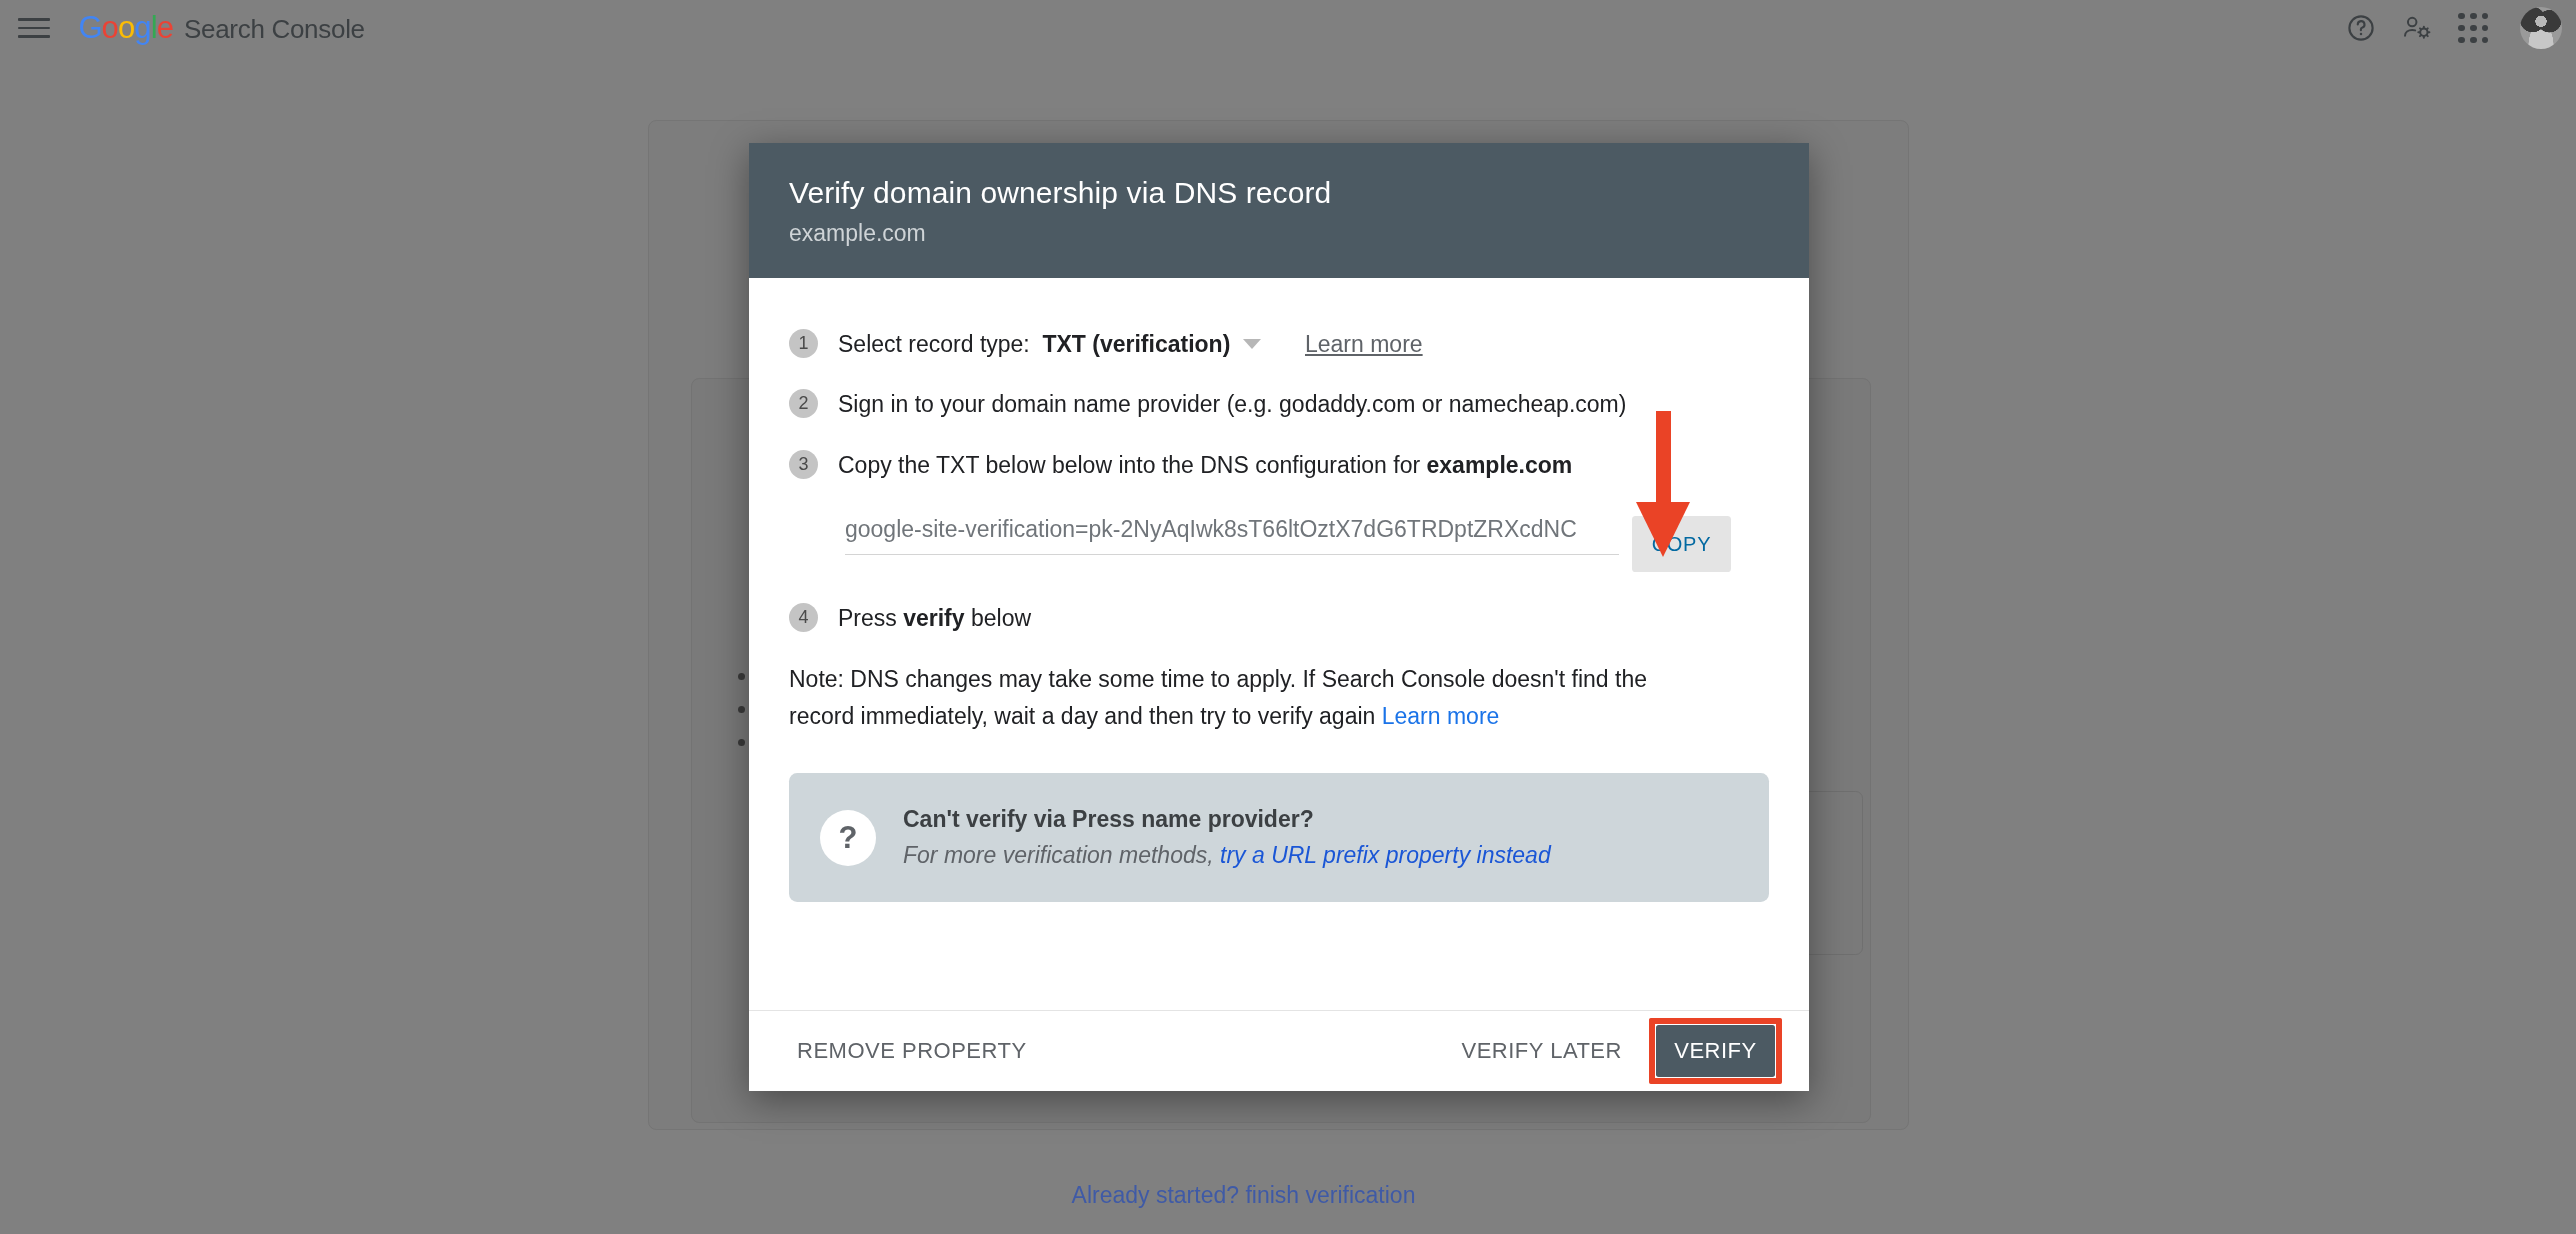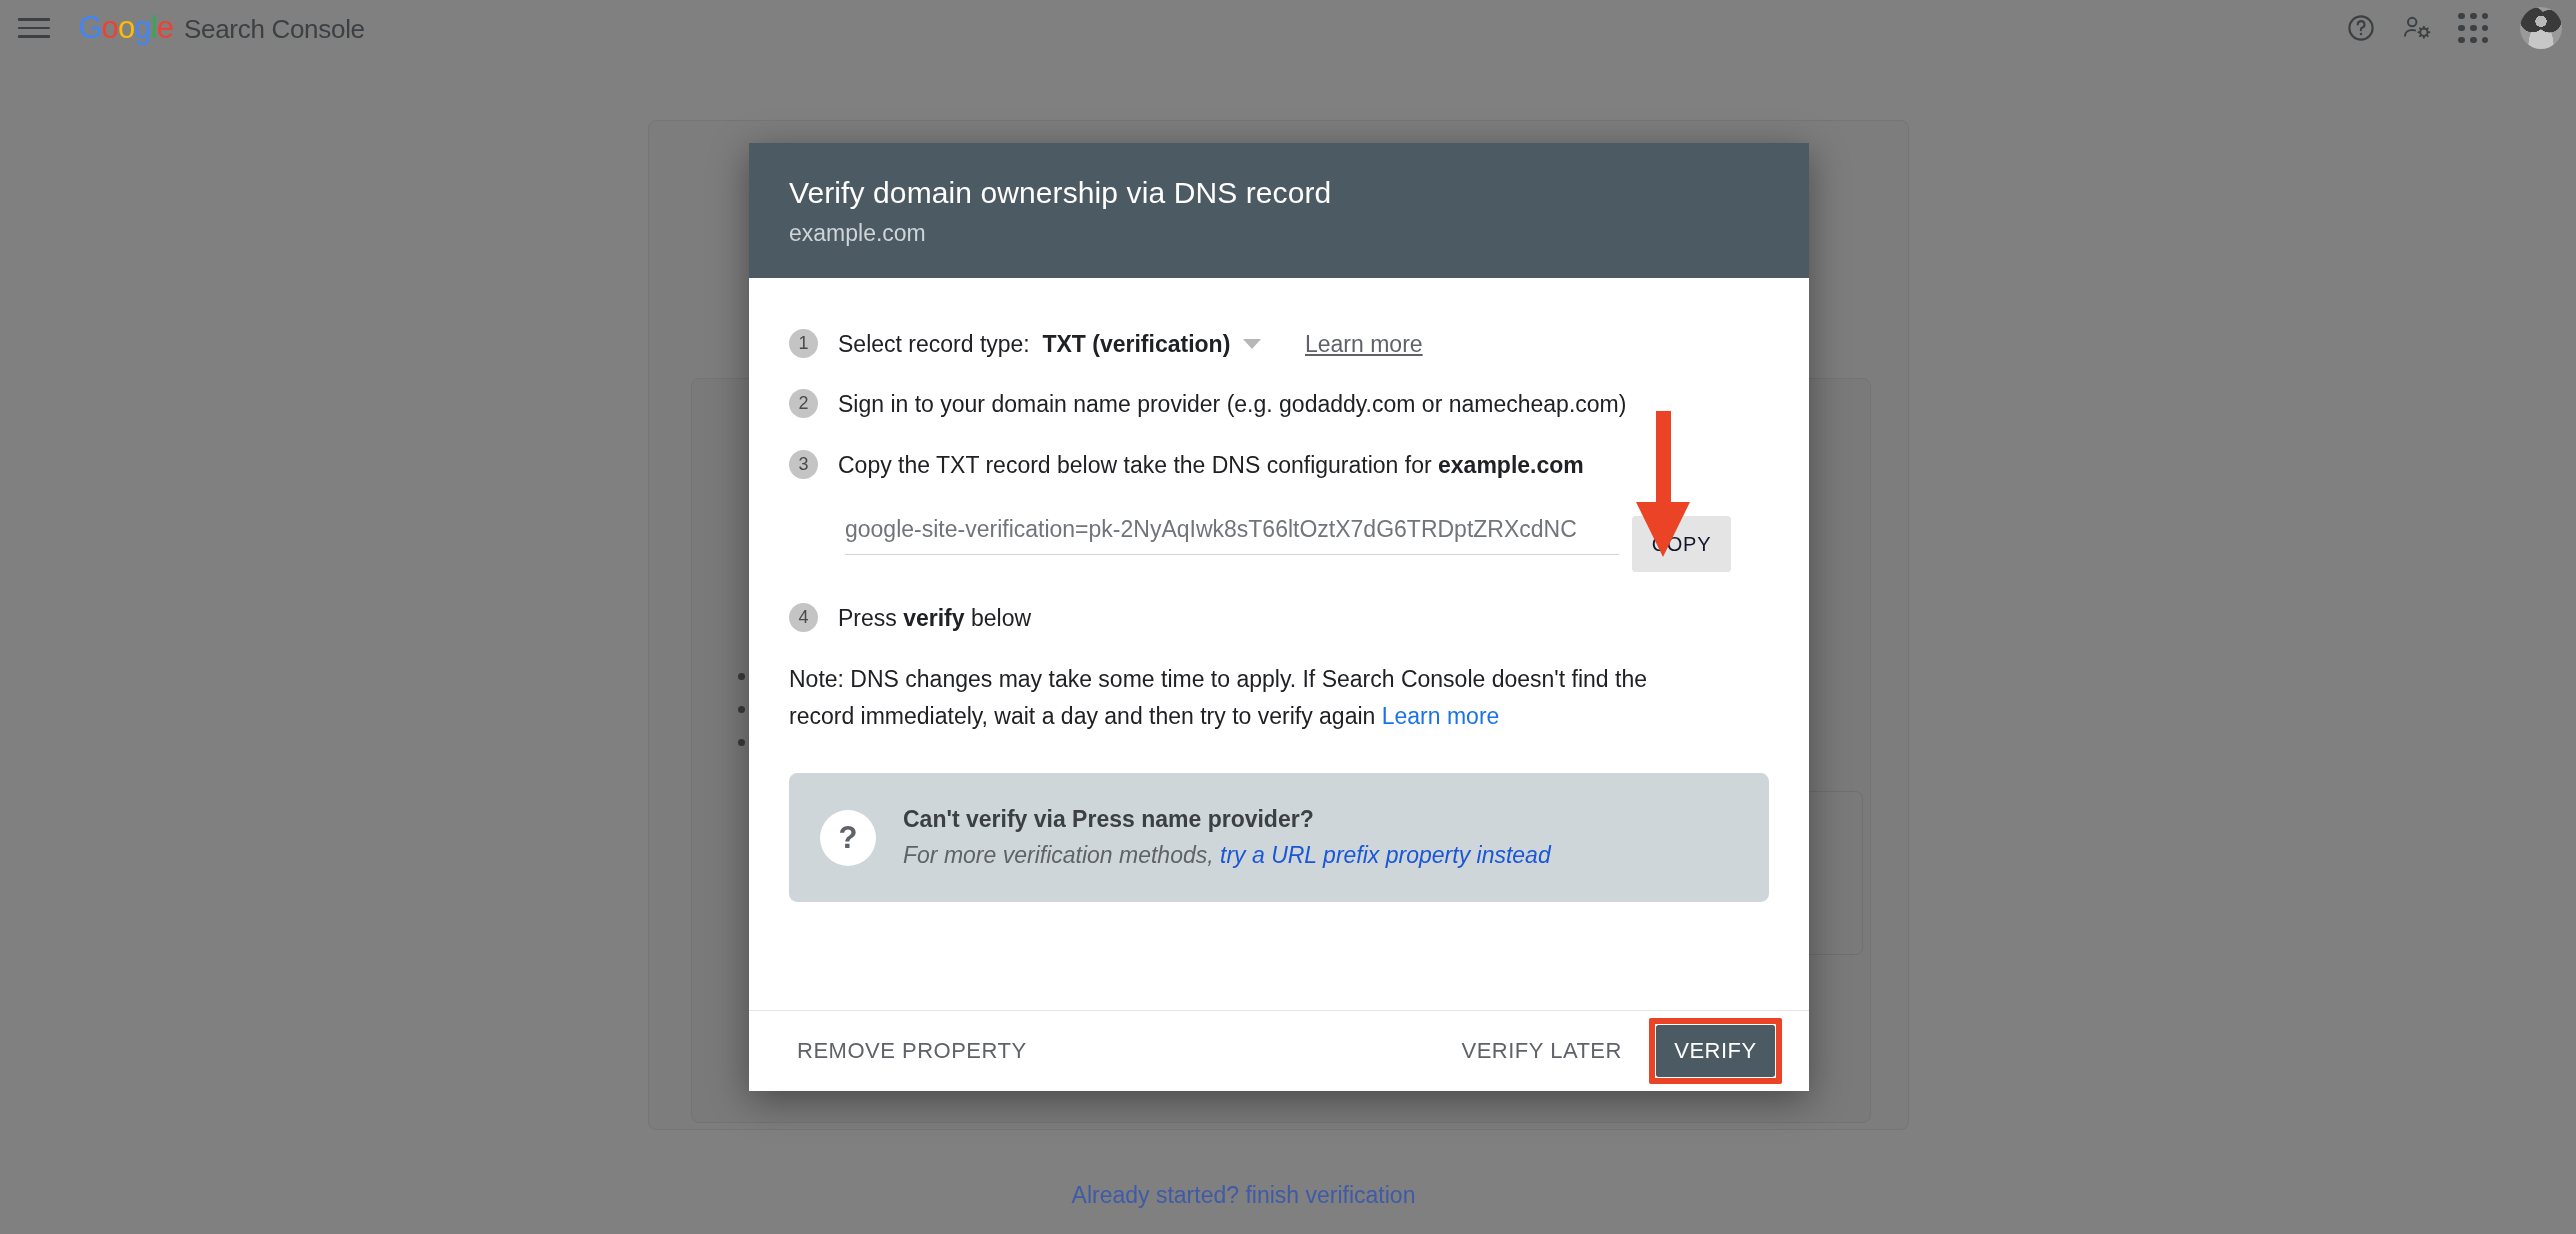--- a/index.html
+++ b/index.html
@@ -106,21 +106,21 @@
 
   .txt-row{
     display:flex; align-items:flex-start; margin-top:35px; margin-left:56px;
   }
   .txt-field{
     width:774px; font-size:23px; color:#70757a; white-space:nowrap; overflow:hidden;
     border-bottom:0.9px solid #d4d4d4; padding-bottom:11px; cursor:text;
   }
   .copy-btn{
     margin-left:12.7px; background:#e4e4e4; border:none; border-radius:3.6px;
-    color:#0f172a; font-size:20px; letter-spacing:0.7px;
+    color:#0369a1; font-size:20px; letter-spacing:0.7px;
     padding:16.4px 20px; cursor:pointer; font-family:"Liberation Sans", sans-serif;
   }
 
   .note{
     font-size:23px; color:#202124; line-height:37px; margin-top:27px;
     max-width:927px;
   }
   .note .lm{ color:#1a73e8; cursor:pointer; }
 
   .infobox{
@@ -244,21 +244,21 @@
     </div>
 
     <div class="step" style="margin-top:27px">
       <div class="step-num">2</div>
       <div class="step-text">Sign in to your domain name provider (e.g. godaddy.com or namecheap.com)</div>
     </div>
 
     <div class="step" style="margin-top:29px">
       <div class="step-num">3</div>
       <div class="step-text">
-        <span>Copy the TXT record below take the DNS configuration for </span><b>example.com</b>
+        <span>Copy the TXT below below into the DNS configuration for </span><b>example.com</b>
       </div>
     </div>
 
     <div class="txt-row">
       <div class="txt-field">google-site-verification=pk-2NyAqIwk8sT66ltOztX7dG6TRDptZRXcdNC</div>
       <button class="copy-btn">COPY</button>
     </div>
 
     <div class="step" style="margin-top:29px">
       <div class="step-num">4</div>

